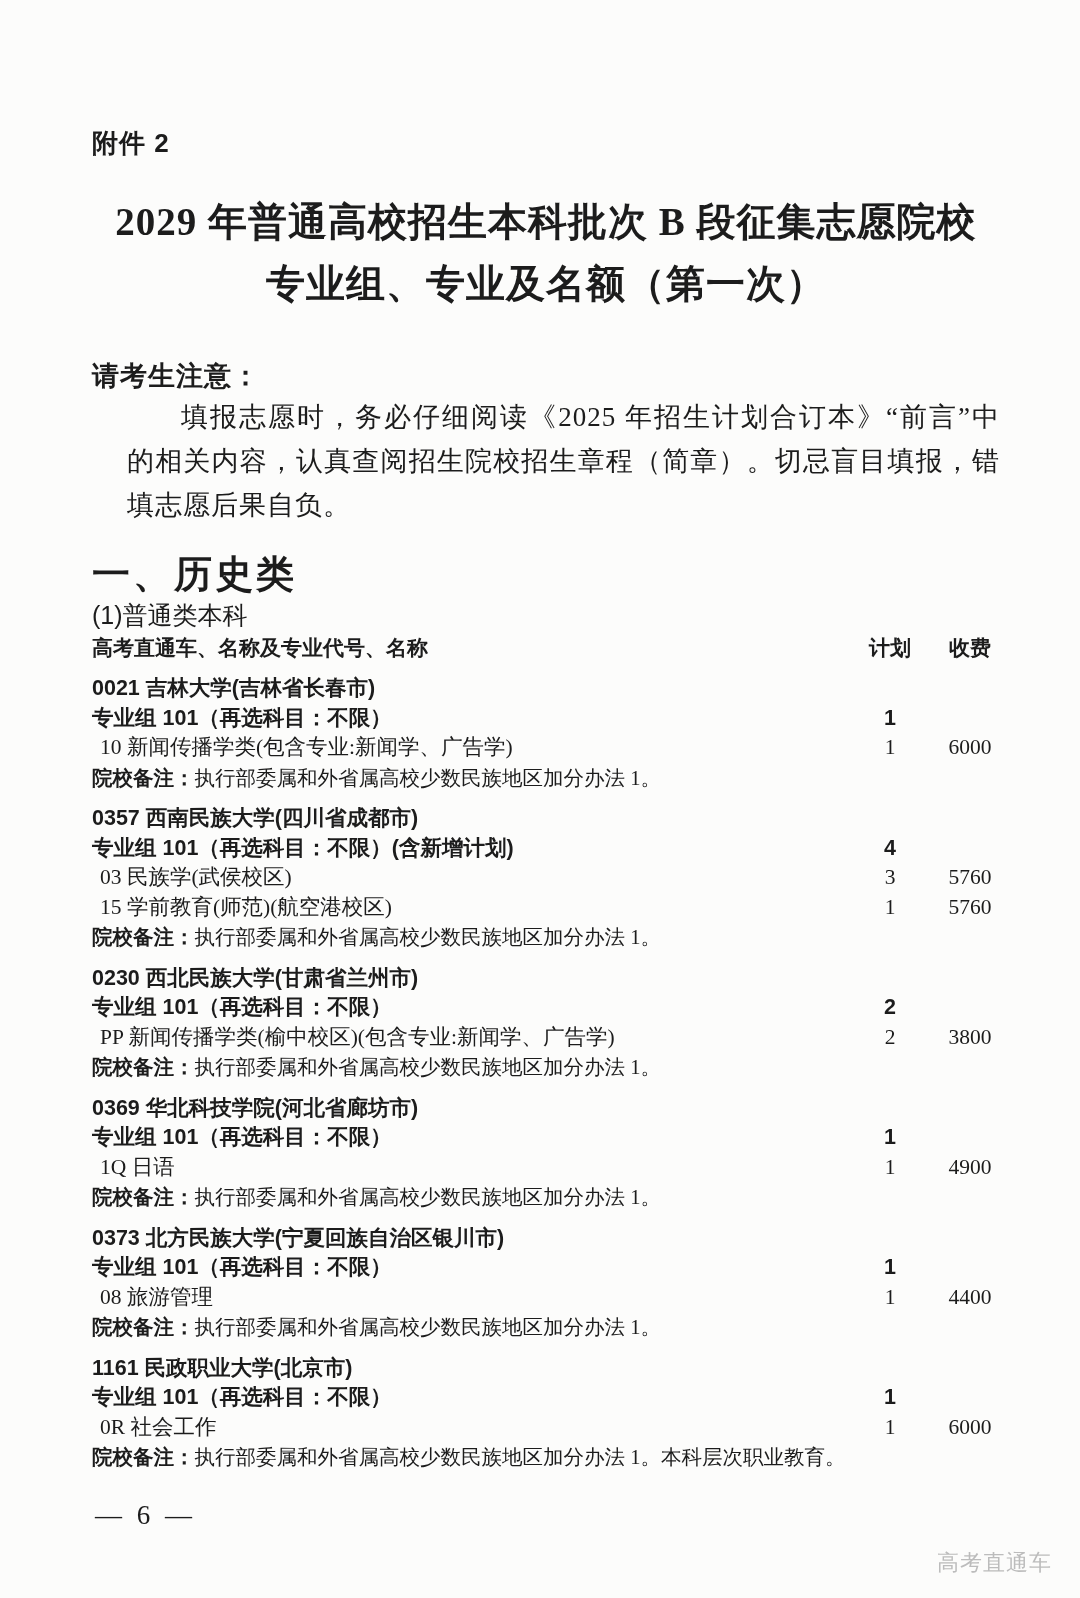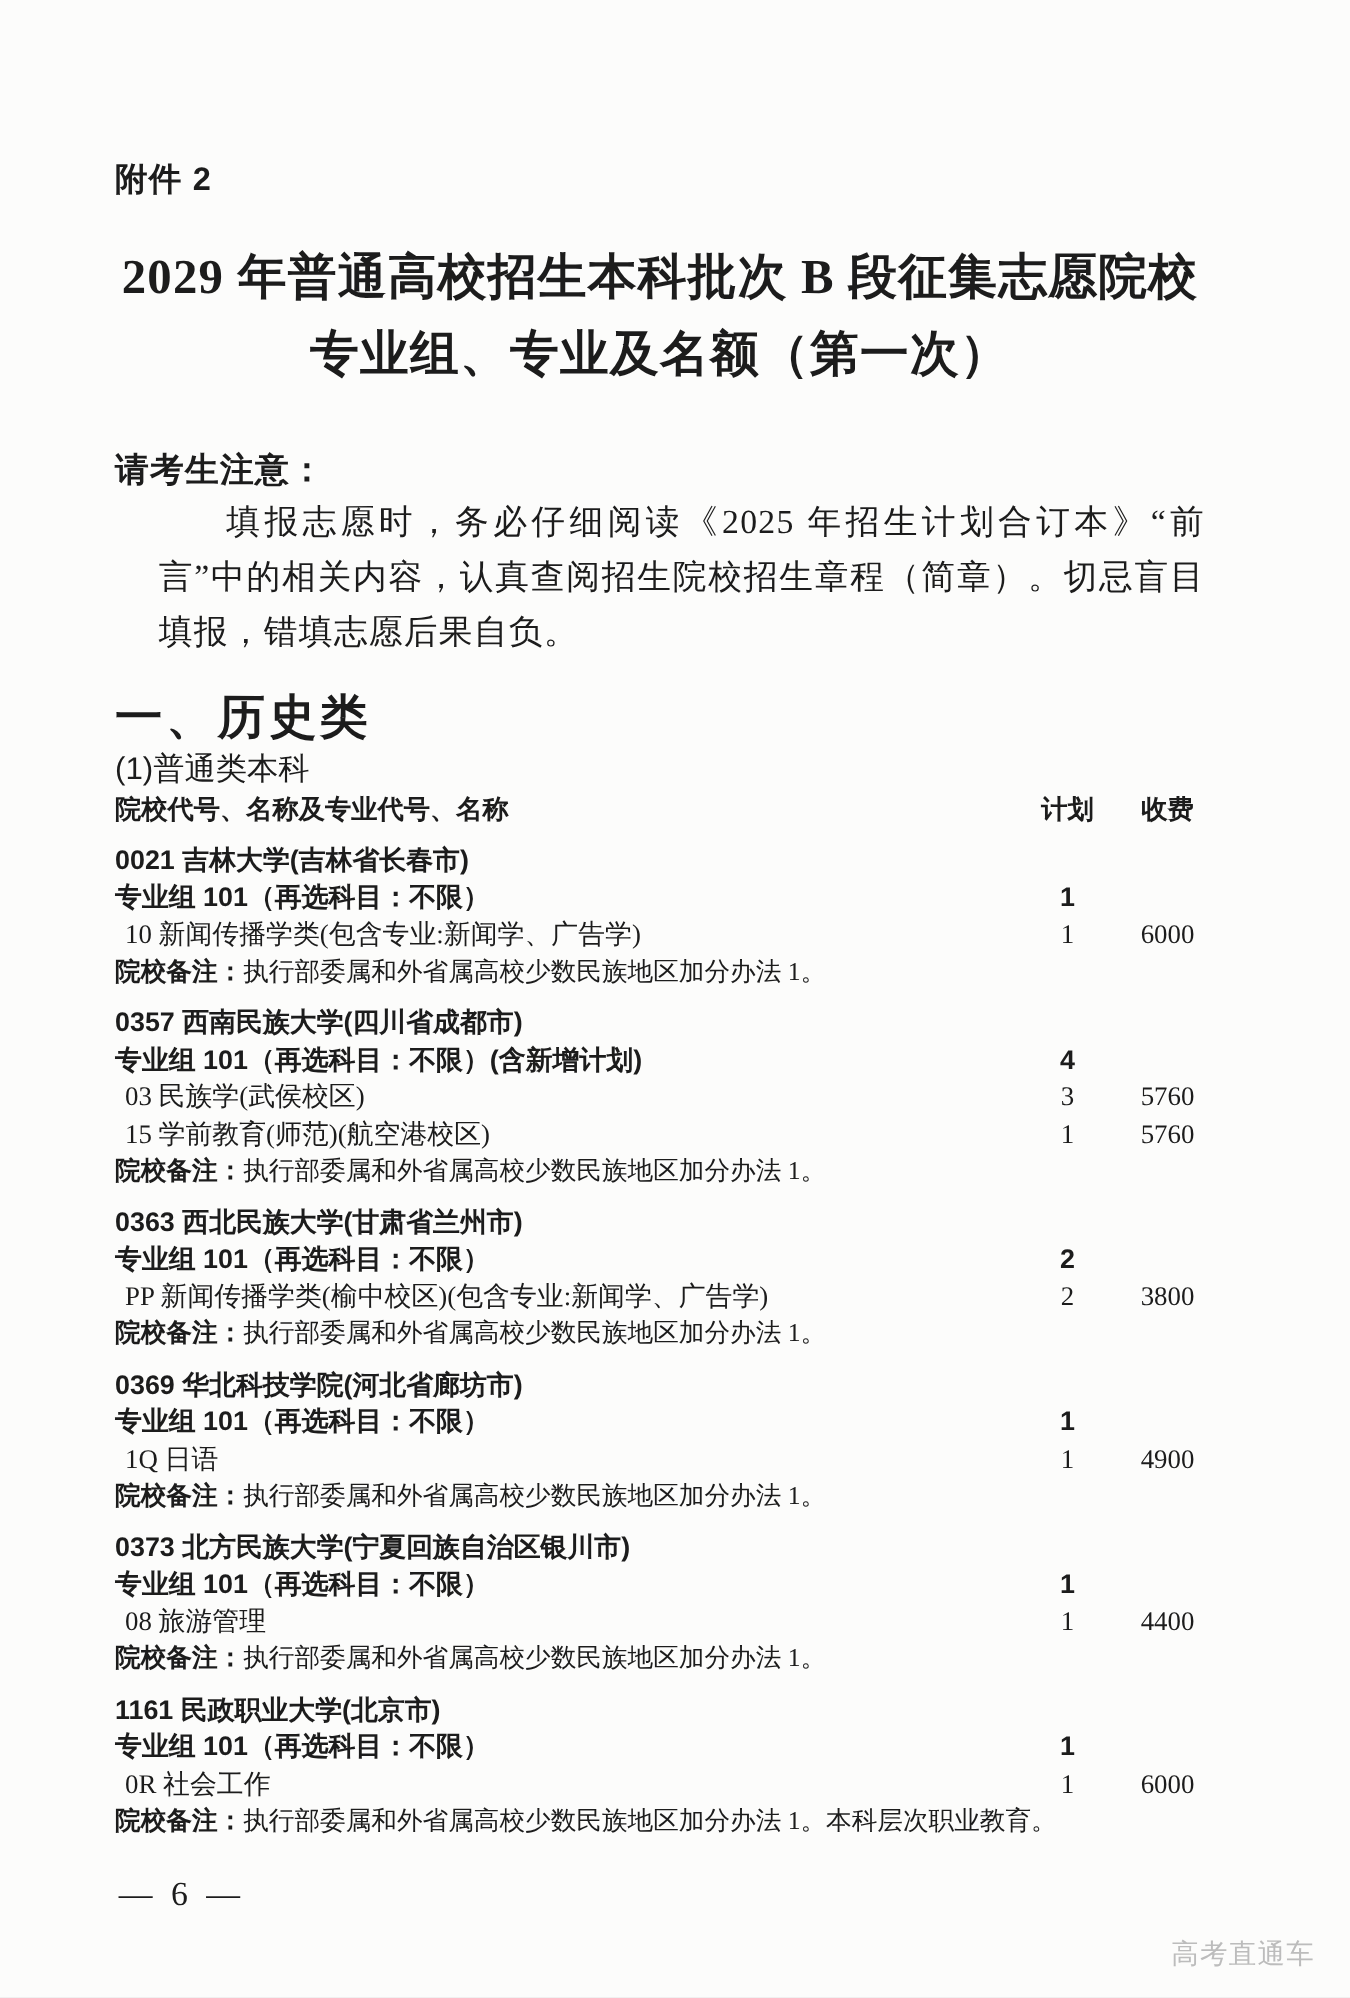--- a/index.html
+++ b/index.html
@@ -6,21 +6,21 @@
   html,body { background:#e8e8e8; }
   .page {
     width:1080px; height:1598px;
     background:#fcfcfb;
     position:relative;
     margin:0 auto;
     color:#1c1c1c;
     font-family:"Liberation Serif", serif;
     overflow:hidden;
   }
-  .content { padding:0 116px 0 92px; }
+  .content { padding:0 80px 0 92px; }
 
   .attachment {
     padding-top:126px;
     font-family:"Liberation Sans", sans-serif;
     font-weight:700;
     font-size:26px;
     letter-spacing:1px;
   }
 
   .doc-title {
@@ -118,21 +118,21 @@
     </div>
 
     <div class="notice-head">请考生注意：</div>
     <div class="notice-body">填报志愿时，务必仔细阅读《2025 年招生计划合订本》“前言”中的相关内容，认真查阅招生院校招生章程（简章）。切忌盲目填报，错填志愿后果自负。</div>
 
     <div class="sec-head">一、历史类</div>
     <div class="subsec-head">(1)普通类本科</div>
 
     <div class="thead">
       <div class="row">
-        <div class="c-name">院校代号、名称及专业代号、名称</div>
+        <div class="c-name">高考直通车、名称及专业代号、名称</div>
         <div class="c-plan">计划</div>
         <div class="c-fee">收费</div>
       </div>
     </div>
 
     <div id="schools">
         <div class="school">
           <div class="row school-name">
             <div class="c-name">0021 吉林大学(吉林省长春市)</div>
             <div class="c-plan"></div>
@@ -172,21 +172,21 @@
             <div class="c-name">15 学前教育(师范)(航空港校区)</div>
             <div class="c-plan">1</div>
             <div class="c-fee">5760</div>
           </div>
           <div class="row remark">
             <div class="c-name"><span class="remark-label">院校备注：</span><span>执行部委属和外省属高校少数民族地区加分办法 1。</span></div>
           </div>
         </div>
         <div class="school">
           <div class="row school-name">
-            <div class="c-name">0363 西北民族大学(甘肃省兰州市)</div>
+            <div class="c-name">0230 西北民族大学(甘肃省兰州市)</div>
             <div class="c-plan"></div>
             <div class="c-fee"></div>
           </div>
           <div class="row group">
             <div class="c-name">专业组 101（再选科目：不限）</div>
             <div class="c-plan">2</div>
             <div class="c-fee"></div>
           </div>
           <div class="row major">
             <div class="c-name">PP 新闻传播学类(榆中校区)(包含专业:新闻学、广告学)</div>

